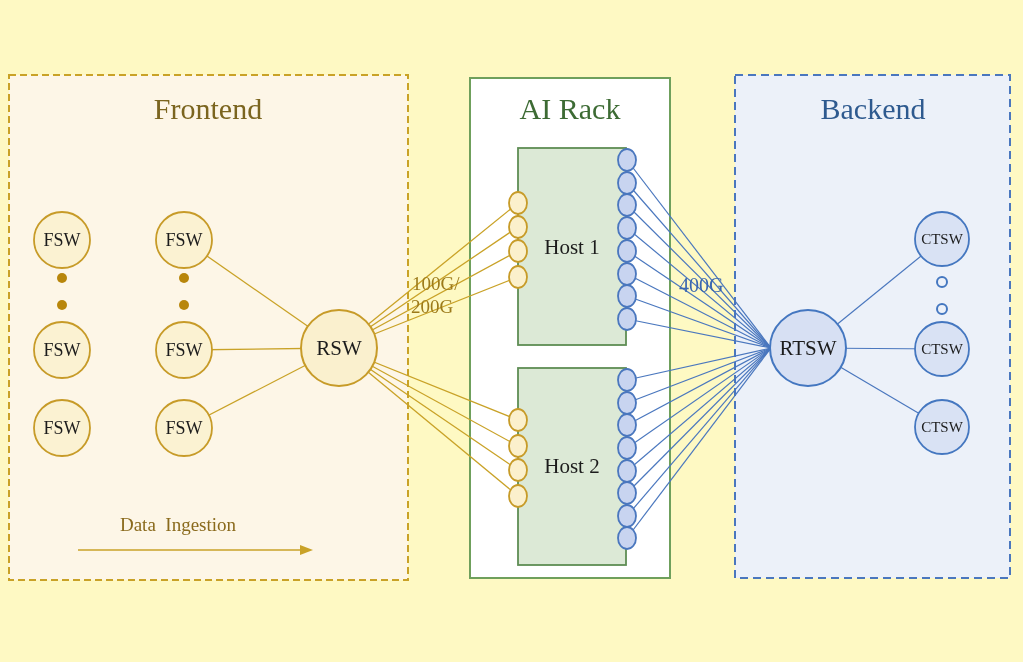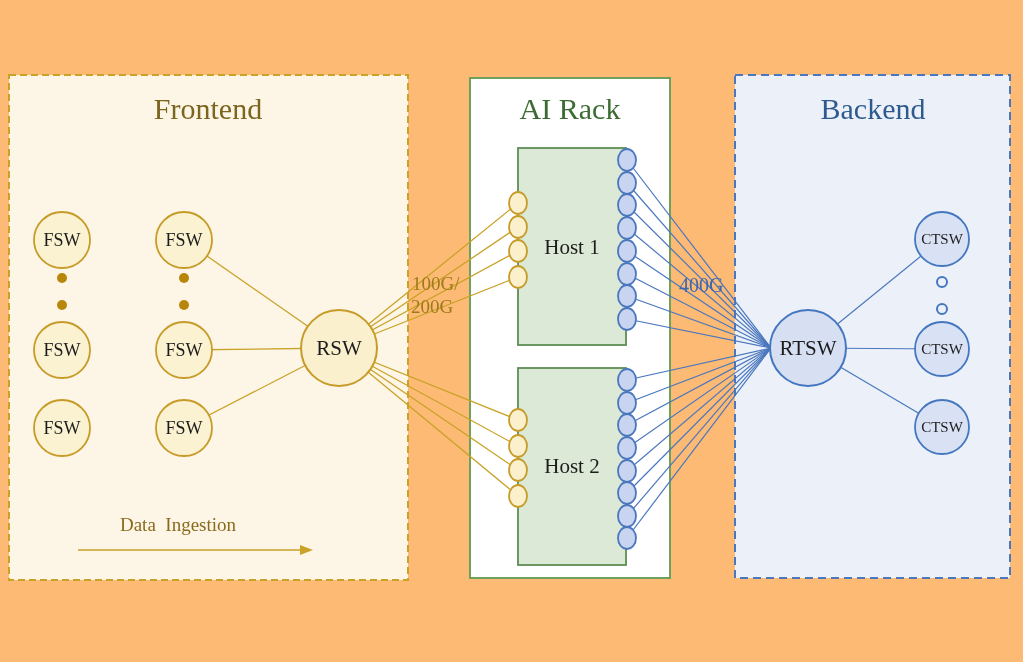--- a/index.html
+++ b/index.html
@@ -5,21 +5,21 @@
   html, body {
     margin: 0;
     padding: 0;
     background: #ffffff;
     font-family: "Liberation Serif", "DejaVu Serif", serif;
   }
   .stage {
     width: 1023px;
     height: 662px;
     position: relative;
-    background: #fdba74;
+    background: #fef9c3;
     overflow: hidden;
   }
   svg { display: block; }
   text {
     font-family: "Liberation Serif", "DejaVu Serif", serif;
   }
   .panel-title { font-size: 30px; }
   .node-label  { font-size: 18px; fill: #1c1c1c; }
   .big-node-label { font-size: 21px; fill: #1c1c1c; }
   .small-node-label { font-size: 15px; fill: #1c1c1c; }

